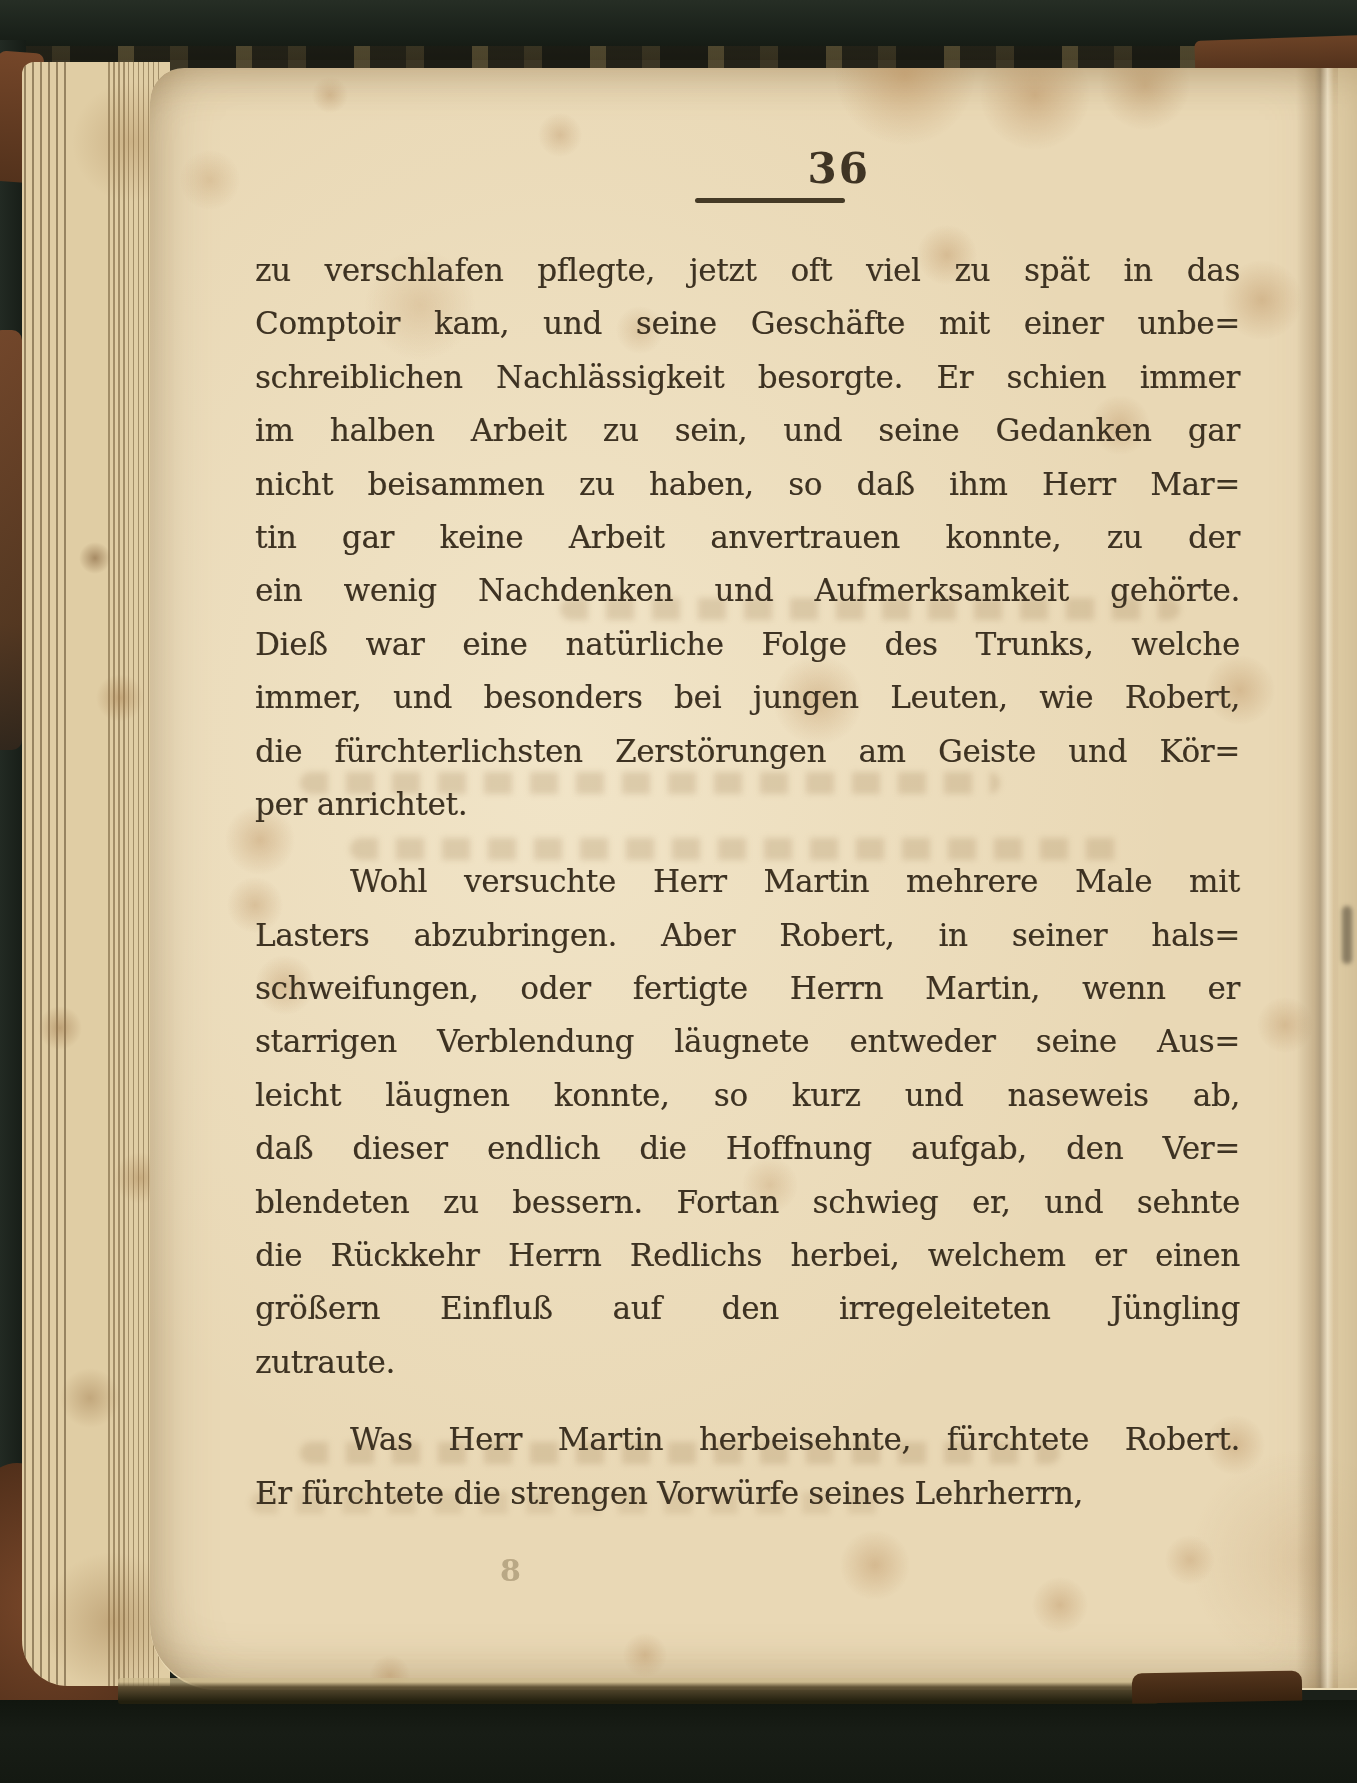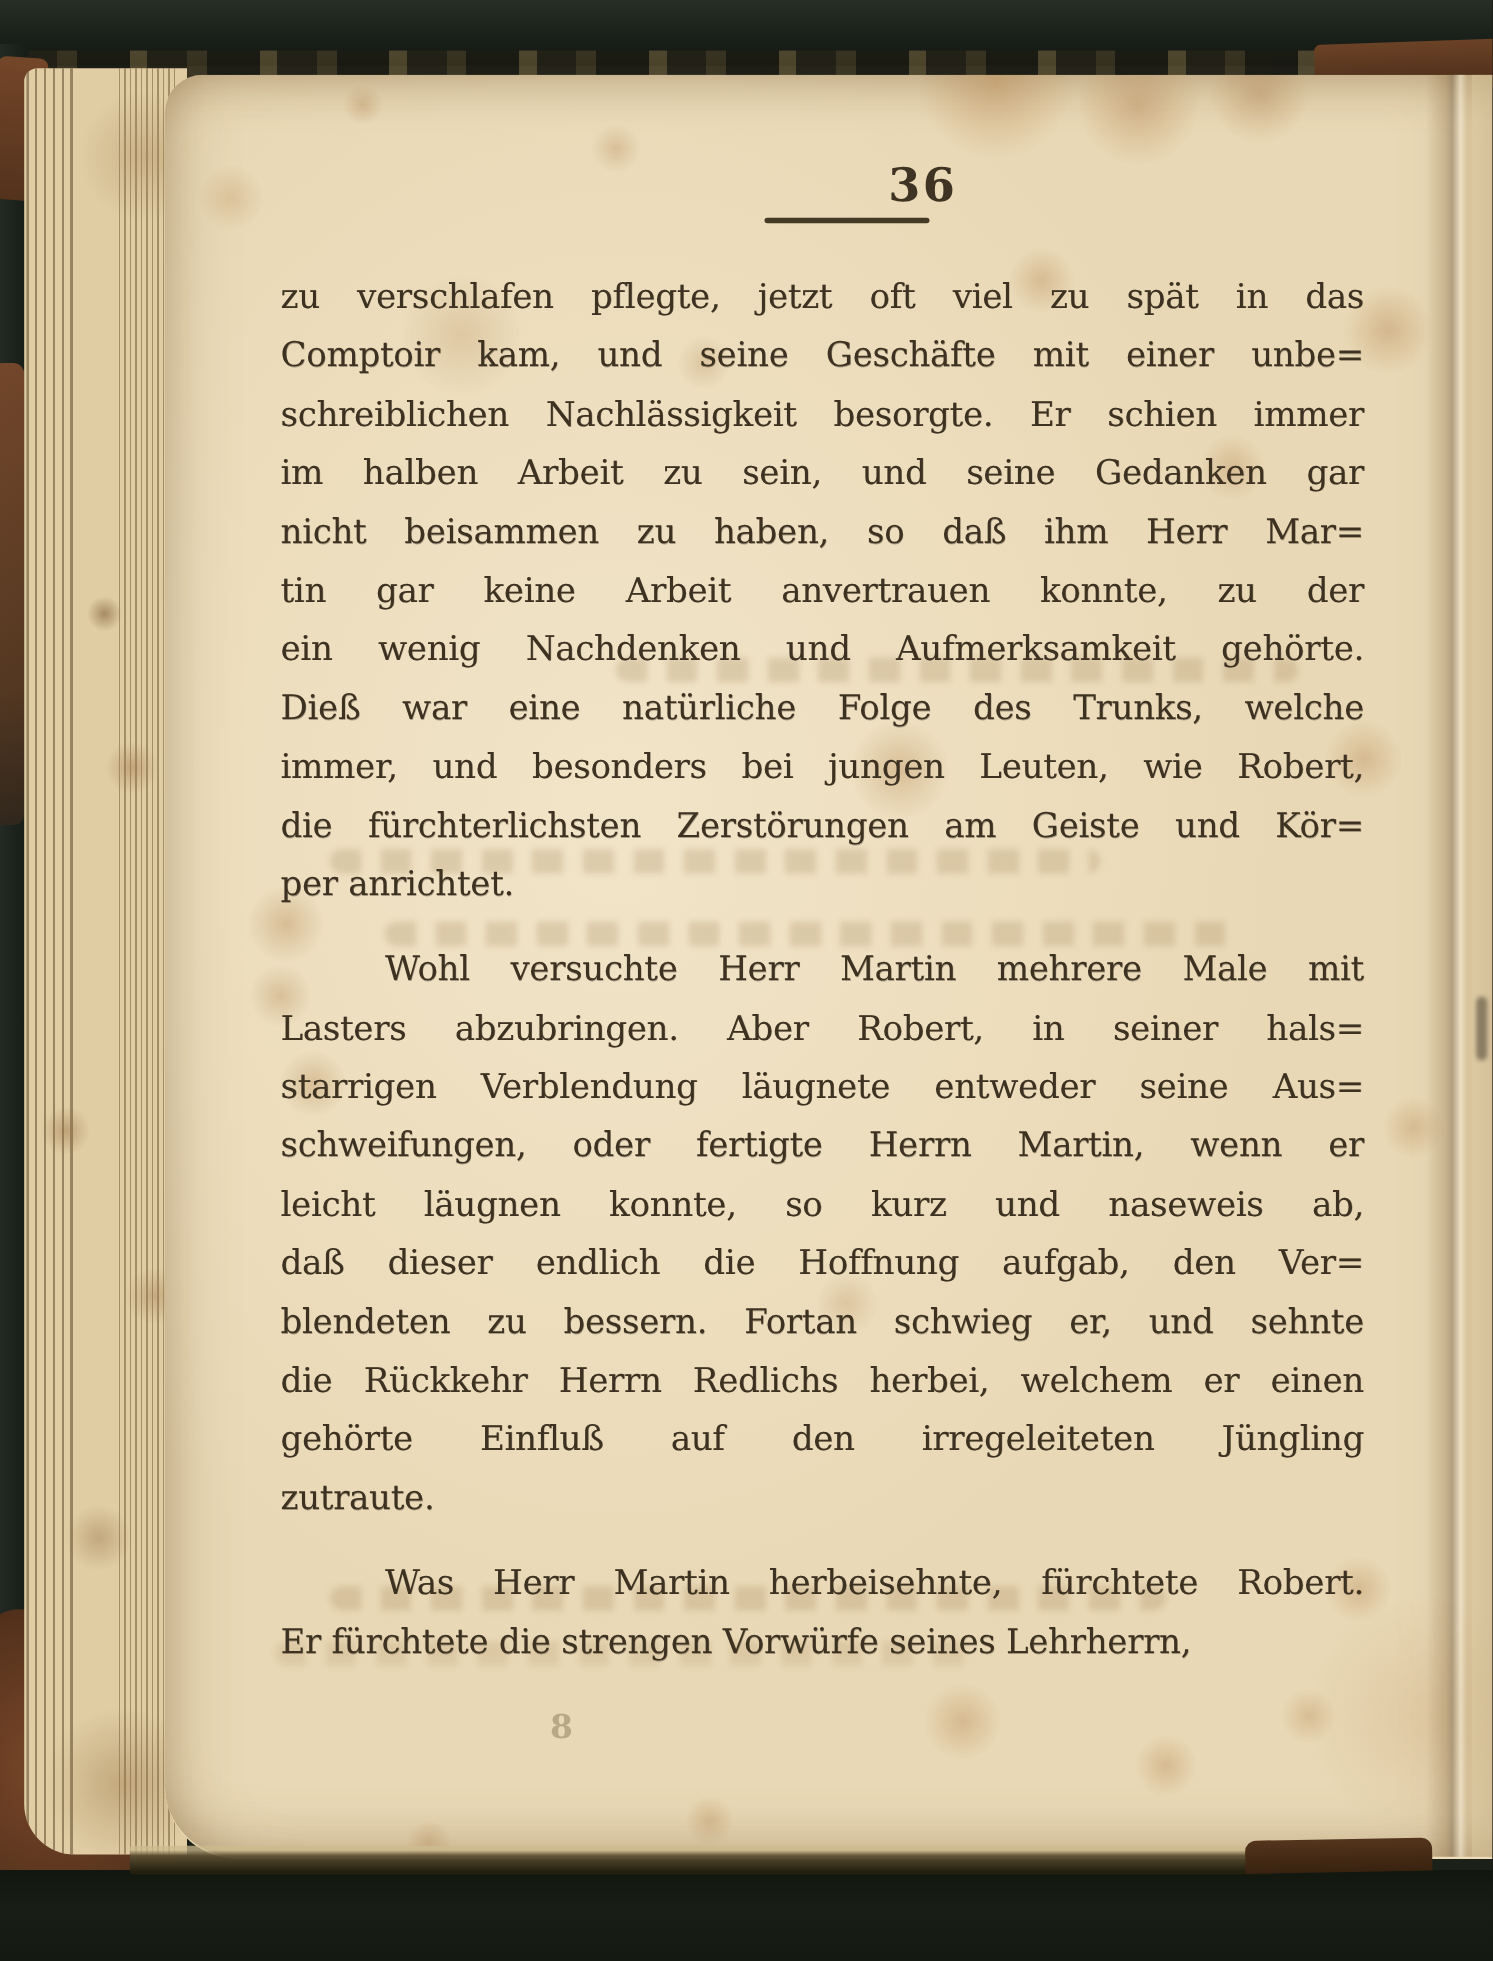--- a/index.html
+++ b/index.html
@@ -172,27 +172,27 @@
           <div class="line">tin gar keine Arbeit anvertrauen konnte, zu der</div>
           <div class="line">ein wenig Nachdenken und Aufmerksamkeit gehörte.</div>
           <div class="line">Dieß war eine natürliche Folge des Trunks, welche</div>
           <div class="line">immer, und besonders bei jungen Leuten, wie Robert,</div>
           <div class="line">die fürchterlichsten Zerstörungen am Geiste und Kör=</div>
           <div class="line last">per anrichtet.</div>
         </div>
         <div class="para indent">
           <div class="line">Wohl versuchte Herr Martin mehrere Male mit</div>
           <div class="line">Lasters abzubringen.  Aber Robert, in seiner hals=</div>
+          <div class="line">schweifungen, oder fertigte Herrn Martin, wenn er</div>
           <div class="line">starrigen Verblendung läugnete entweder seine Aus=</div>
-          <div class="line">schweifungen, oder fertigte Herrn Martin, wenn er</div>
           <div class="line">leicht läugnen konnte, so kurz und naseweis ab,</div>
           <div class="line">daß dieser endlich die Hoffnung aufgab, den Ver=</div>
           <div class="line">blendeten zu bessern.  Fortan schwieg er, und sehnte</div>
           <div class="line">die Rückkehr Herrn Redlichs herbei, welchem er einen</div>
-          <div class="line">gehörte Einfluß auf den irregeleiteten Jüngling</div>
+          <div class="line">größern Einfluß auf den irregeleiteten Jüngling</div>
           <div class="line last">zutraute.</div>
         </div>
         <div class="para indent">
           <div class="line">Was Herr Martin herbeisehnte, fürchtete Robert.</div>
           <div class="line last">Er fürchtete die strengen Vorwürfe seines Lehrherrn,</div>
         </div>
       </div>
 
     <div class="fold-crease"></div>
     <div class="flap-tint"></div>

